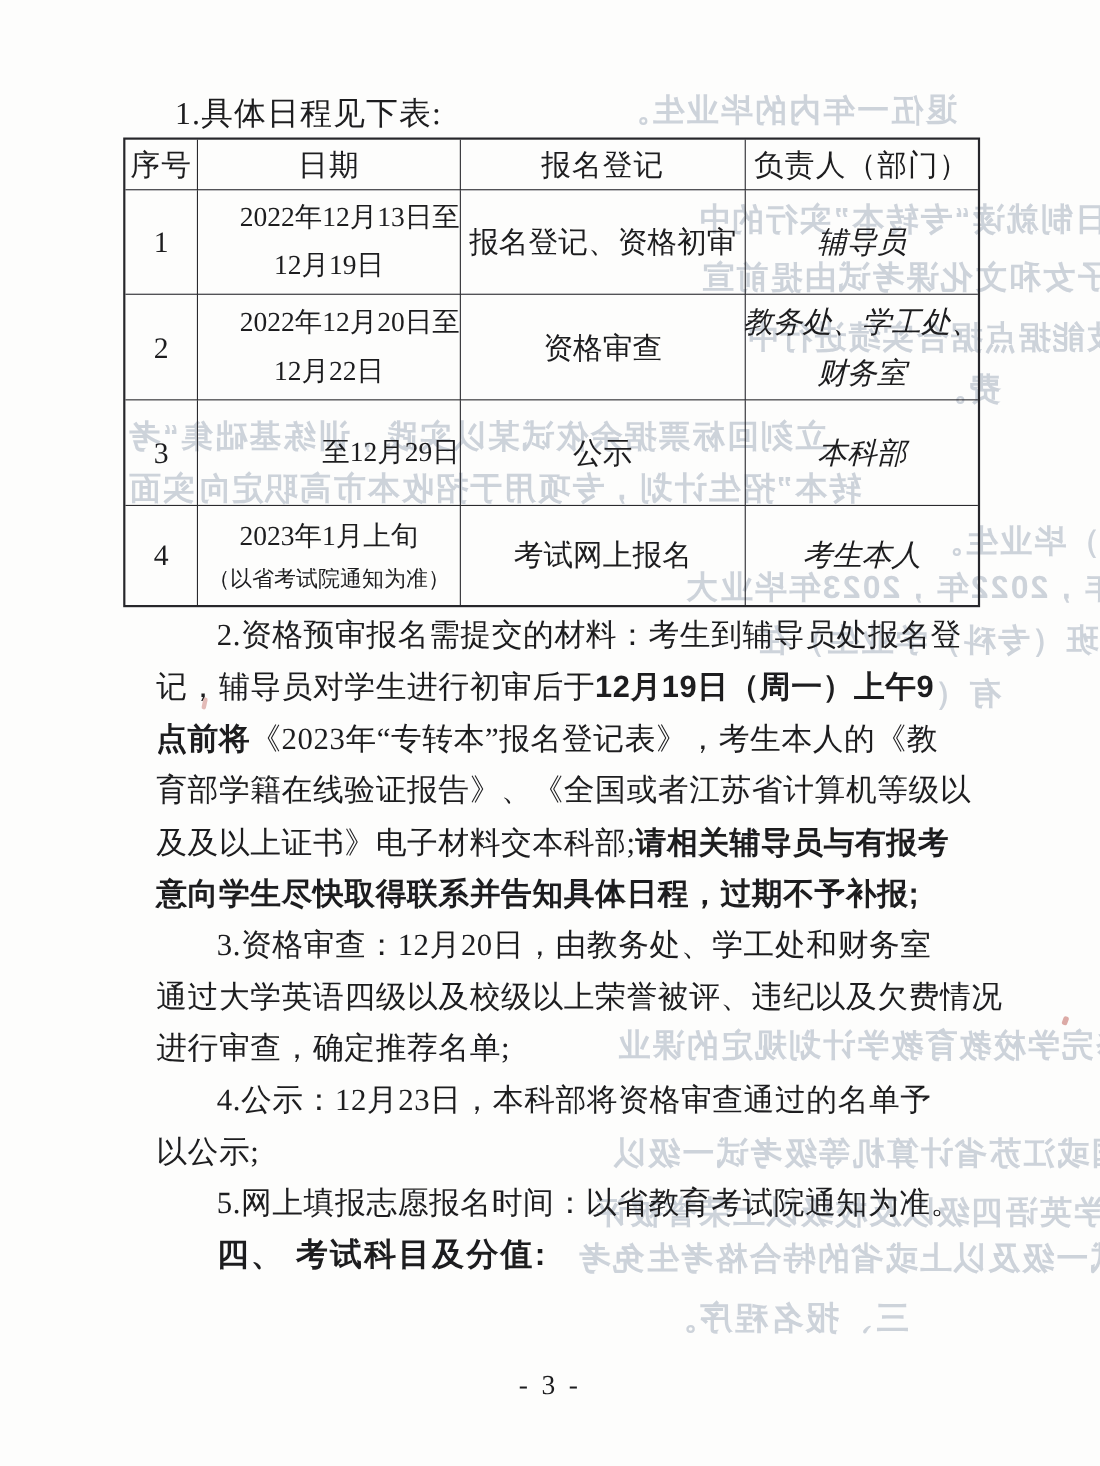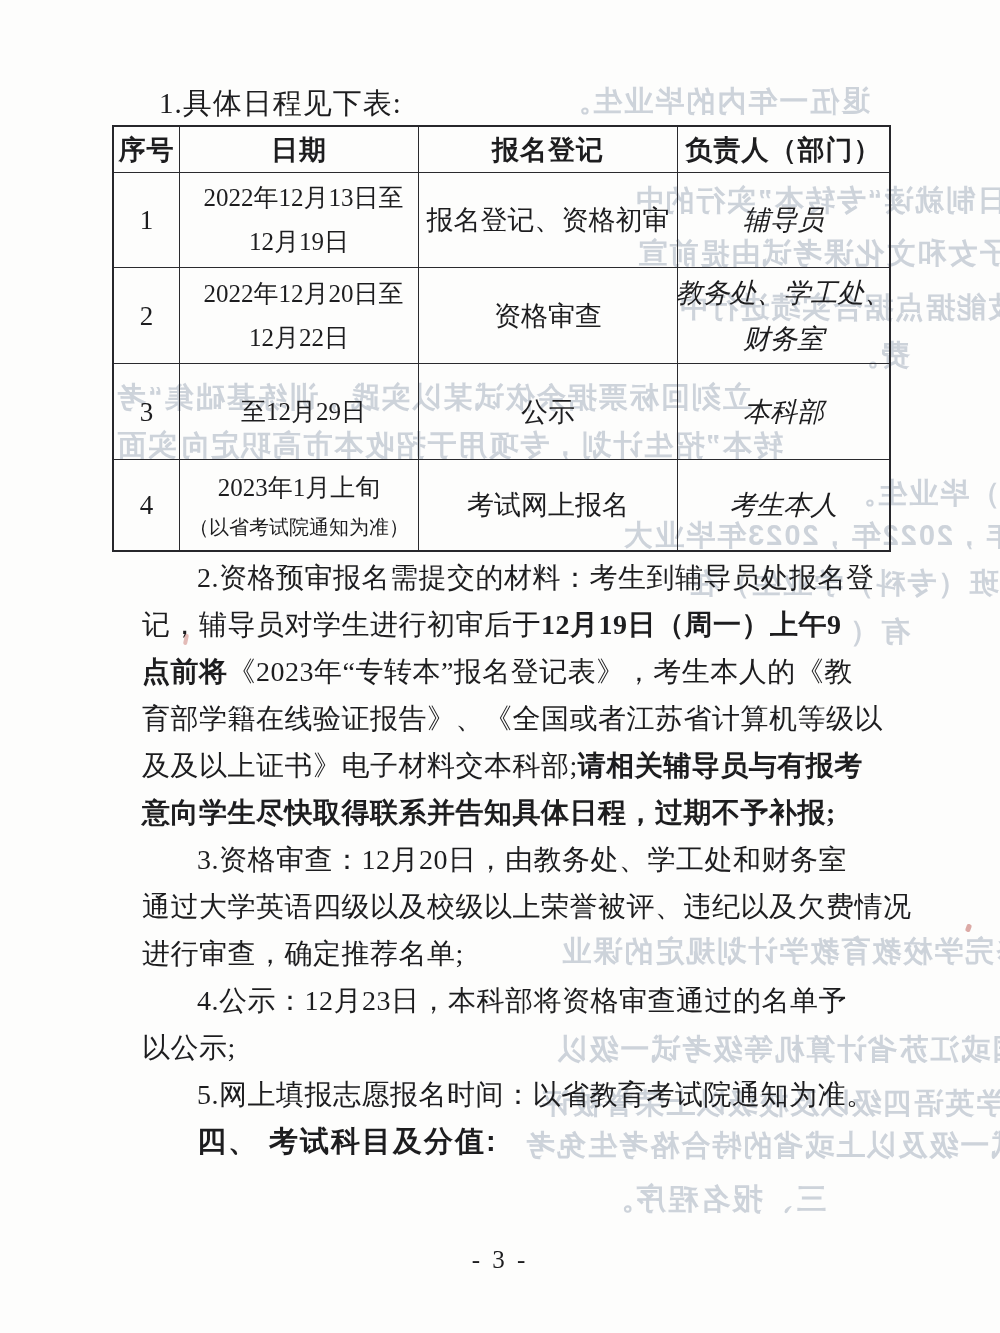--- a/index.html
+++ b/index.html
@@ -47,35 +47,35 @@
     border-right:1.6px solid #2a2a2e;
     border-bottom:1.6px solid #2a2a2e;
     display:flex;flex-direction:column;
     align-items:center;justify-content:center;
     font-size:27px;line-height:44px;
     white-space:nowrap;
     overflow:visible;
   }
   .c.last-col{border-right:none;}
   .c.last-row{border-bottom:none;}
-  .c.head{font-weight:700;letter-spacing:1px;text-align:center;}
+  .c.head{font-weight:400;letter-spacing:1px;text-align:center;}
   .c .dl{width:100%;text-align:center;font-size:25px;line-height:44px;}
-  .c .dl.left{text-align:center;padding-left:9px;box-sizing:border-box;}
+  .c .dl.left{text-align:right;padding-left:9px;box-sizing:border-box;}
   .c .note{font-size:20px;line-height:34px;}
   .c .ol{text-align:right;line-height:46px;font-style:italic;}
   
   .bodyblock{left:142px;top:554px;width:742px;}
   .bline{
     height:47px;line-height:47px;
     font-size:28px;letter-spacing:.5px;
     white-space:nowrap;
   }
   .bline.indent{padding-left:55px;}
   .seg-b{
-    font-family:Liberation Serif, serif;
+    font-family:Liberation Sans, sans-serif;
     font-weight:700;
     margin-top:12px;
   }
   .bline.heading{
     font-family:"Liberation Sans","DejaVu Sans",sans-serif;
     font-weight:700;font-size:29px;letter-spacing:2px;
   }
   .footer{
     left:0;right:0;top:1246px;
     text-align:center;

